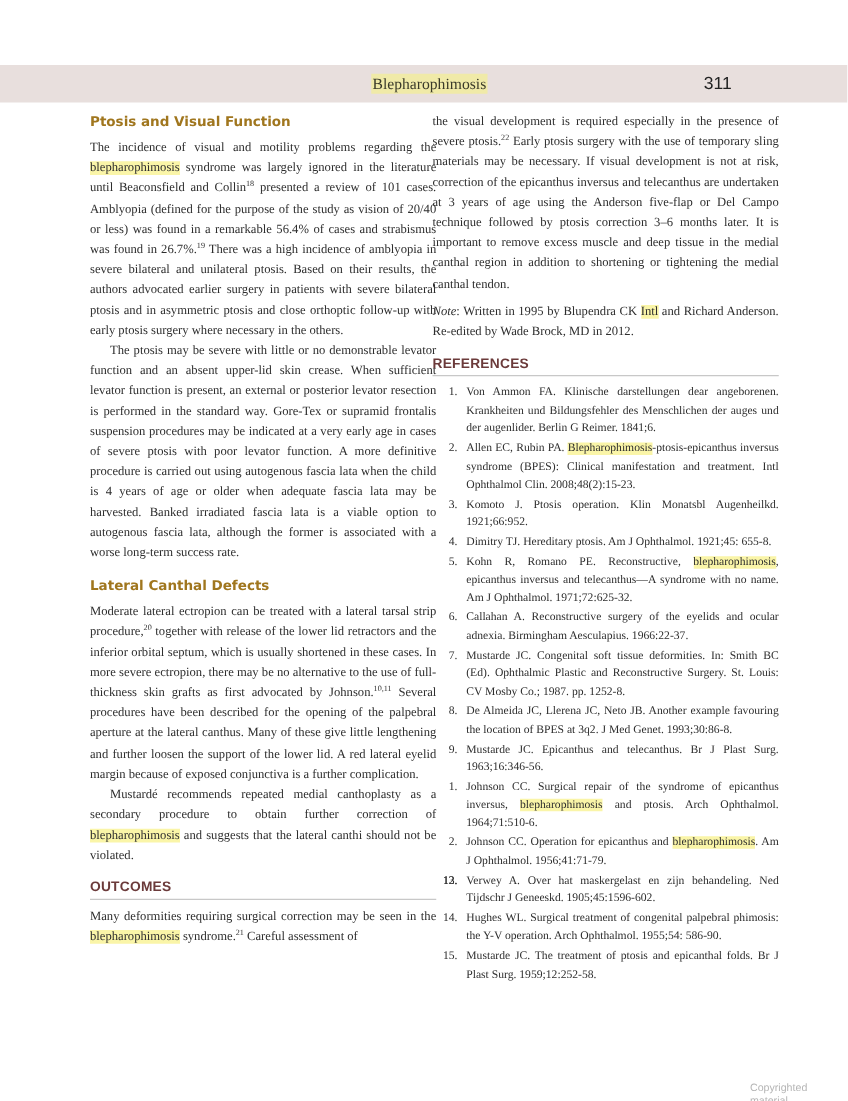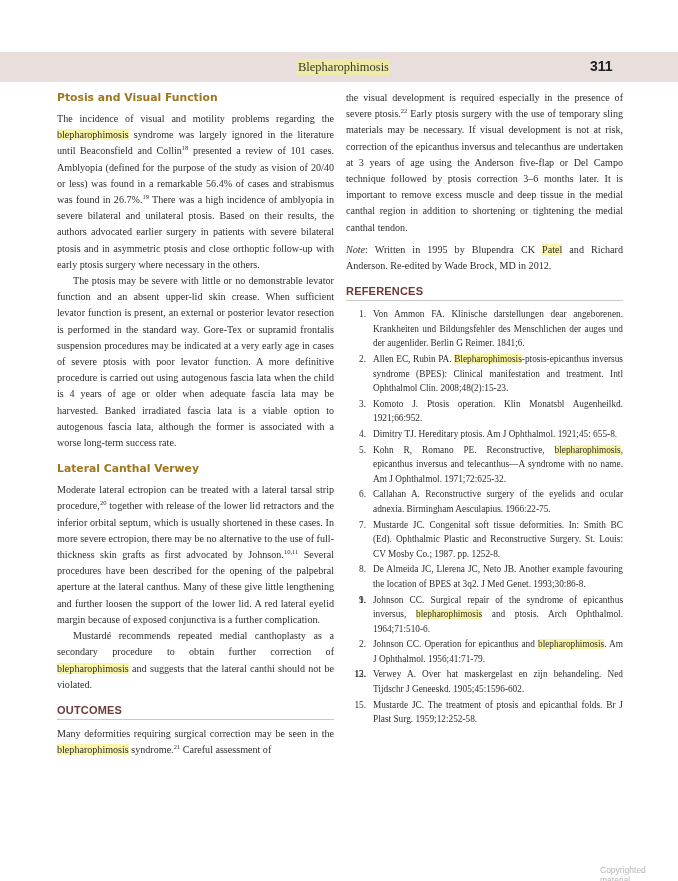--- a/index.html
+++ b/index.html
@@ -10,29 +10,29 @@
     .running-head {
       position: absolute; left: 0; top: 52px; width: 678px; height: 30px;
       background: #e8dfdd;
     }
     .running-title {
       position: absolute; left: 297px; top: 7px; font-size: 12.5px; color: #3a3a2a;
       background: #f0eaa8; padding: 0 1px; line-height: 16px;
       font-family: "Liberation Serif", serif;
     }
     .page-number {
-      position: absolute; left: 590px; top: 6px; font-size: 14px; font-weight: bold;
+      position: absolute; left: 563px; top: 6px; font-size: 14px; font-weight: normal;
       font-family: "Liberation Sans", sans-serif; color: #222;
     }
     .col {
       position: absolute; top: 90px; width: 277px;
       font-size: 10.1px; line-height: 16.2px; text-align: justify;
       font-family: "Liberation Serif", serif; color: #2e2e2e;
     }
-    .col-left { left: 57px; }
+    .col-left { left: 72px; }
     .col-right { left: 346px; width: 277px; }
     h3.sub {
       margin: 0 0 5px 0; font-family: "DejaVu Sans", sans-serif; font-size: 10.8px;
       font-weight: bold; color: #a0761e; line-height: 16px;
     }
     h2.sec {
       margin: 0; font-family: Liberation Sans, sans-serif; font-size: 11px; font-weight: bold;
       color: #6b3a3a; line-height: 14px; letter-spacing: 0.2px;
       border-bottom: 1.5px solid #c8c8c8; padding-bottom: 2px;
     }
@@ -59,56 +59,57 @@
   <span class="page-number">311</span>
 </div>
 
 <div class="col col-left">
   <h3 class="sub">Ptosis and Visual Function</h3>
   <p>
     <span>The incidence of visual and motility problems regarding the </span><mark>blepharophimosis</mark><span> syndrome was largely ignored in the literature until Beaconsfield and Collin</span><sup>18</sup><span> presented a review of 101 cases. Amblyopia (defined for the purpose of the study as vision of 20/40 or less) was found in a remarkable 56.4% of cases and strabismus was found in 26.7%.</span><sup>19</sup><span> There was a high incidence of amblyopia in severe bilateral and unilateral ptosis. Based on their results, the authors advocated earlier surgery in patients with severe bilateral ptosis and in asymmetric ptosis and close orthoptic follow-up with early ptosis surgery where necessary in the others.</span>
   </p>
   <p class="indent">The ptosis may be severe with little or no demonstrable levator function and an absent upper-lid skin crease. When sufficient levator function is present, an external or posterior levator resection is performed in the standard way. Gore-Tex or supramid frontalis suspension procedures may be indicated at a very early age in cases of severe ptosis with poor levator function. A more definitive procedure is carried out using autogenous fascia lata when the child is 4 years of age or older when adequate fascia lata may be harvested. Banked irradiated fascia lata is a viable option to autogenous fascia lata, although the former is associated with a worse long-term success rate.</p>
   <div class="gap"></div>
-  <h3 class="sub">Lateral Canthal Verwey</h3>
+  <h3 class="sub">Lateral Canthal Defects</h3>
   <p>
     <span>Moderate lateral ectropion can be treated with a lateral tarsal strip procedure,</span><sup>20</sup><span> together with release of the lower lid retractors and the inferior orbital septum, which is usually shortened in these cases. In more severe ectropion, there may be no alternative to the use of full-thickness skin grafts as first advocated by Johnson.</span><sup>10,11</sup><span> Several procedures have been described for the opening of the palpebral aperture at the lateral canthus. Many of these give little lengthening and further loosen the support of the lower lid. A red lateral eyelid margin because of exposed conjunctiva is a further complication.</span>
   </p>
   <p class="indent">
     <span>Mustardé recommends repeated medial canthoplasty as a secondary procedure to obtain further correction of </span><mark>blepharophimosis</mark><span> and suggests that the lateral canthi should not be violated.</span>
   </p>
   <div class="gap"></div>
   <h2 class="sec">OUTCOMES</h2>
   <div class="gap-sm"></div>
   <p>
     <span>Many deformities requiring surgical correction may be seen in the </span><mark>blepharophimosis</mark><span> syndrome.</span><sup>21</sup><span> Careful assessment of</span>
   </p>
 </div>
 
 <div class="col col-right">
   <p>
     <span>the visual development is required especially in the presence of severe ptosis.</span><sup>22</sup><span> Early ptosis surgery with the use of temporary sling materials may be necessary. If visual development is not at risk, correction of the epicanthus inversus and telecanthus are undertaken at 3 years of age using the Anderson five-flap or Del Campo technique followed by ptosis correction 3–6 months later. It is important to remove excess muscle and deep tissue in the medial canthal region in addition to shortening or tightening the medial canthal tendon.</span>
   </p>
   <div class="gap-sm"></div>
   <p>
-    <em>Note</em><span>: Written in 1995 by Blupendra CK </span><mark>Patel</mark><span> and Richard Anderson. Re-edited by Wade Brock, MD in 2012.</span>
+    <em>Note</em><span>: Written in 1995 by Blupendra CK </span><mark>Intl</mark><span> and Richard Anderson. Re-edited by Wade Brock, MD in 2012.</span>
   </p>
   <div class="gap"></div>
   <h2 class="sec">REFERENCES</h2>
   <ol class="refs" id="refs">
       <li><span class="num">1.</span><span>Von Ammon FA. Klinische darstellungen dear angeborenen. Krankheiten und Bildungsfehler des Menschlichen der auges und der augenlider. Berlin G Reimer. 1841;6.</span></li>
       <li><span class="num">2.</span><span>Allen EC, Rubin PA. </span><mark>Blepharophimosis</mark><span>-ptosis-epicanthus inversus syndrome (BPES): Clinical manifestation and treatment. Intl Ophthalmol Clin. 2008;48(2):15-23.</span></li>
       <li><span class="num">3.</span><span>Komoto J. Ptosis operation. Klin Monatsbl Augenheilkd. 1921;66:952.</span></li>
       <li><span class="num">4.</span><span>Dimitry TJ. Hereditary ptosis. Am J Ophthalmol. 1921;45: 655-8.</span></li>
       <li><span class="num">5.</span><span>Kohn R, Romano PE. Reconstructive, </span><mark>blepharophimosis</mark><span>, epicanthus inversus and telecanthus—A syndrome with no name. Am J Ophthalmol. 1971;72:625-32.</span></li>
-      <li><span class="num">6.</span><span>Callahan A. Reconstructive surgery of the eyelids and ocular adnexia. Birmingham Aesculapius. 1966:22-75.</span></li>
+      <li><span class="num">6.</span><span>Callahan A. Reconstructive surgery of the eyelids and ocular adnexia. Birmingham Aesculapius. 1966:22-37.</span></li>
       <li><span class="num">7.</span><span>Mustarde JC. Congenital soft tissue deformities. In: Smith BC (Ed). Ophthalmic Plastic and Reconstructive Surgery. St. Louis: CV Mosby Co.; 1987. pp. 1252-8.</span></li>
       <li><span class="num">8.</span><span>De Almeida JC, Llerena JC, Neto JB. Another example favouring the location of BPES at 3q2. J Med Genet. 1993;30:86-8.</span></li>
-      <li><span class="num">9.</span></li>
+      <li><span class="num">9.</span><span>Mustarde JC. Epicanthus and telecanthus. Br J Plast Surg. 1963;16:346-56.</span></li>
       <li><span class="num">1.</span><span>Johnson CC. Surgical repair of the syndrome of epicanthus inversus, </span><mark>blepharophimosis</mark><span> and ptosis. Arch Ophthalmol. 1964;71:510-6.</span></li>
       <li><span class="num">2.</span><span>Johnson CC. Operation for epicanthus and </span><mark>blepharophimosis</mark><span>. Am J Ophthalmol. 1956;41:71-79.</span></li>
       <li><span class="num">12.</span></li>
       <li><span class="num">13.</span><span>Verwey A. Over hat maskergelast en zijn behandeling. Ned Tijdschr J Geneeskd. 1905;45:1596-602.</span></li>
+      <li><span class="num">14.</span><span>Hughes WL. Surgical treatment of congenital palpebral phimosis: the Y-V operation. Arch Ophthalmol. 1955;54: 586-90.</span></li>
       <li><span class="num">15.</span><span>Mustarde JC. The treatment of ptosis and epicanthal folds. Br J Plast Surg. 1959;12:252-58.</span></li>
     </ol>
 </div>
 
 <div class="copyright">Copyrighted material</div>
 
 </body></html>

